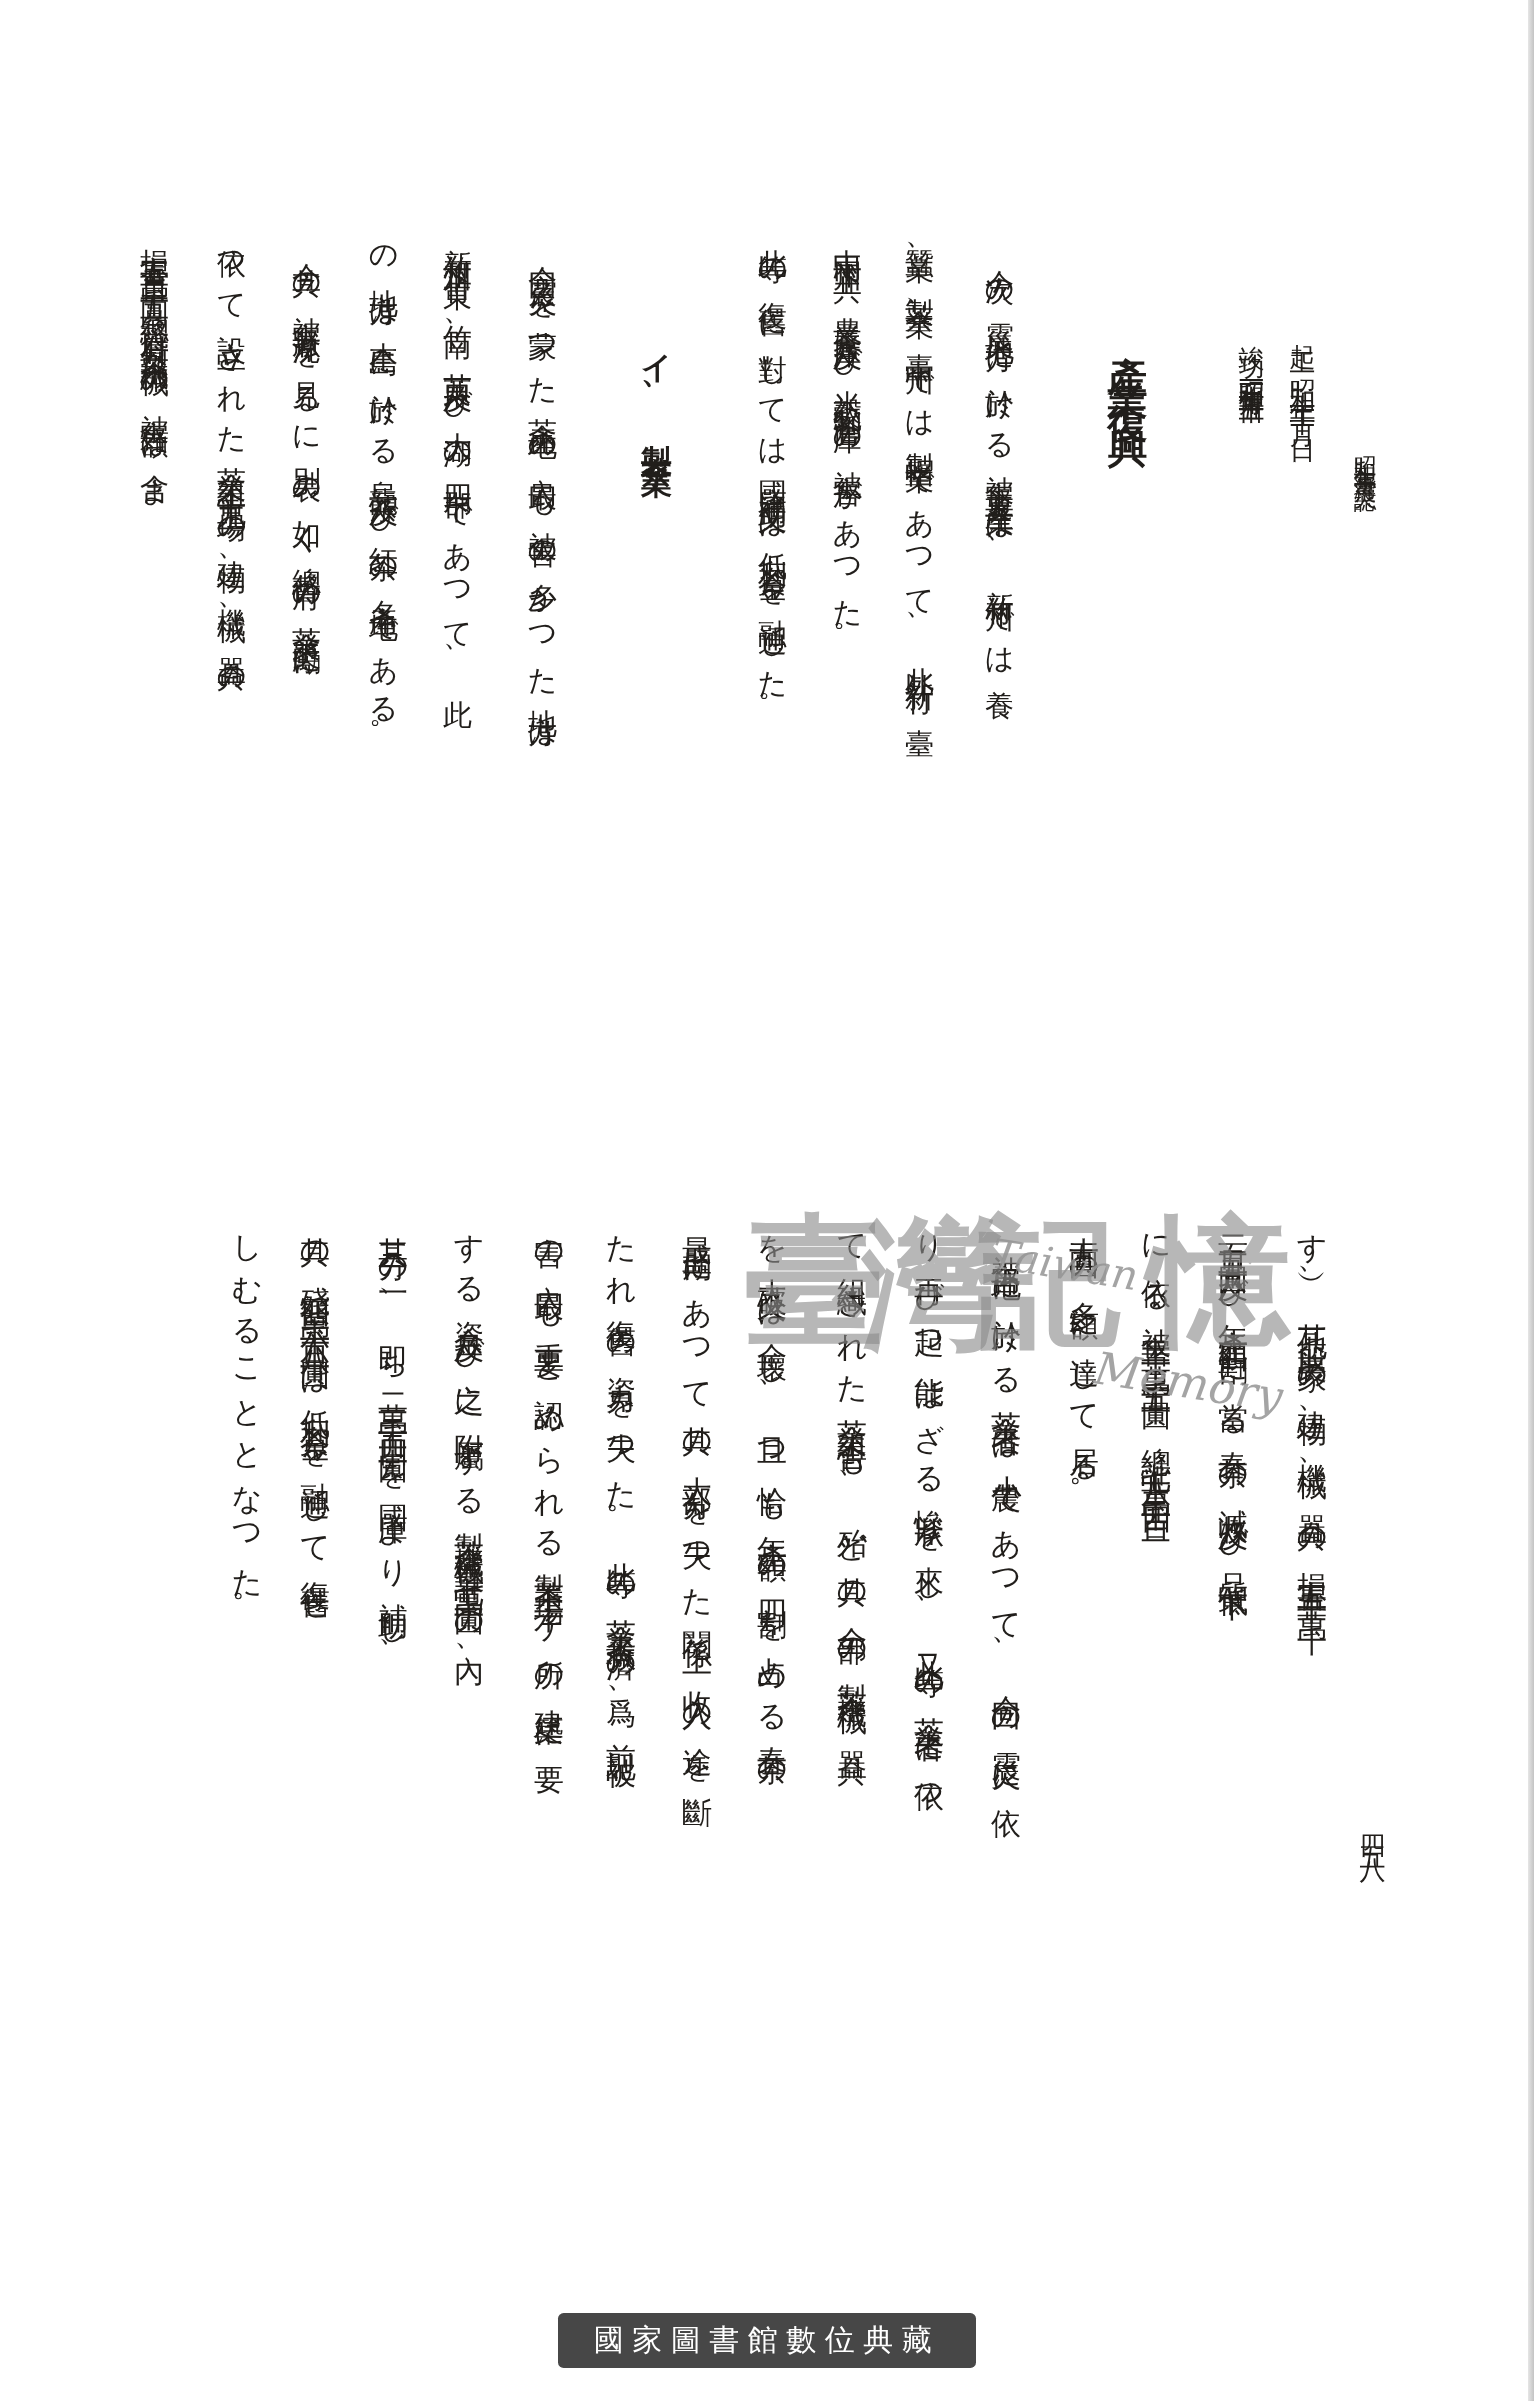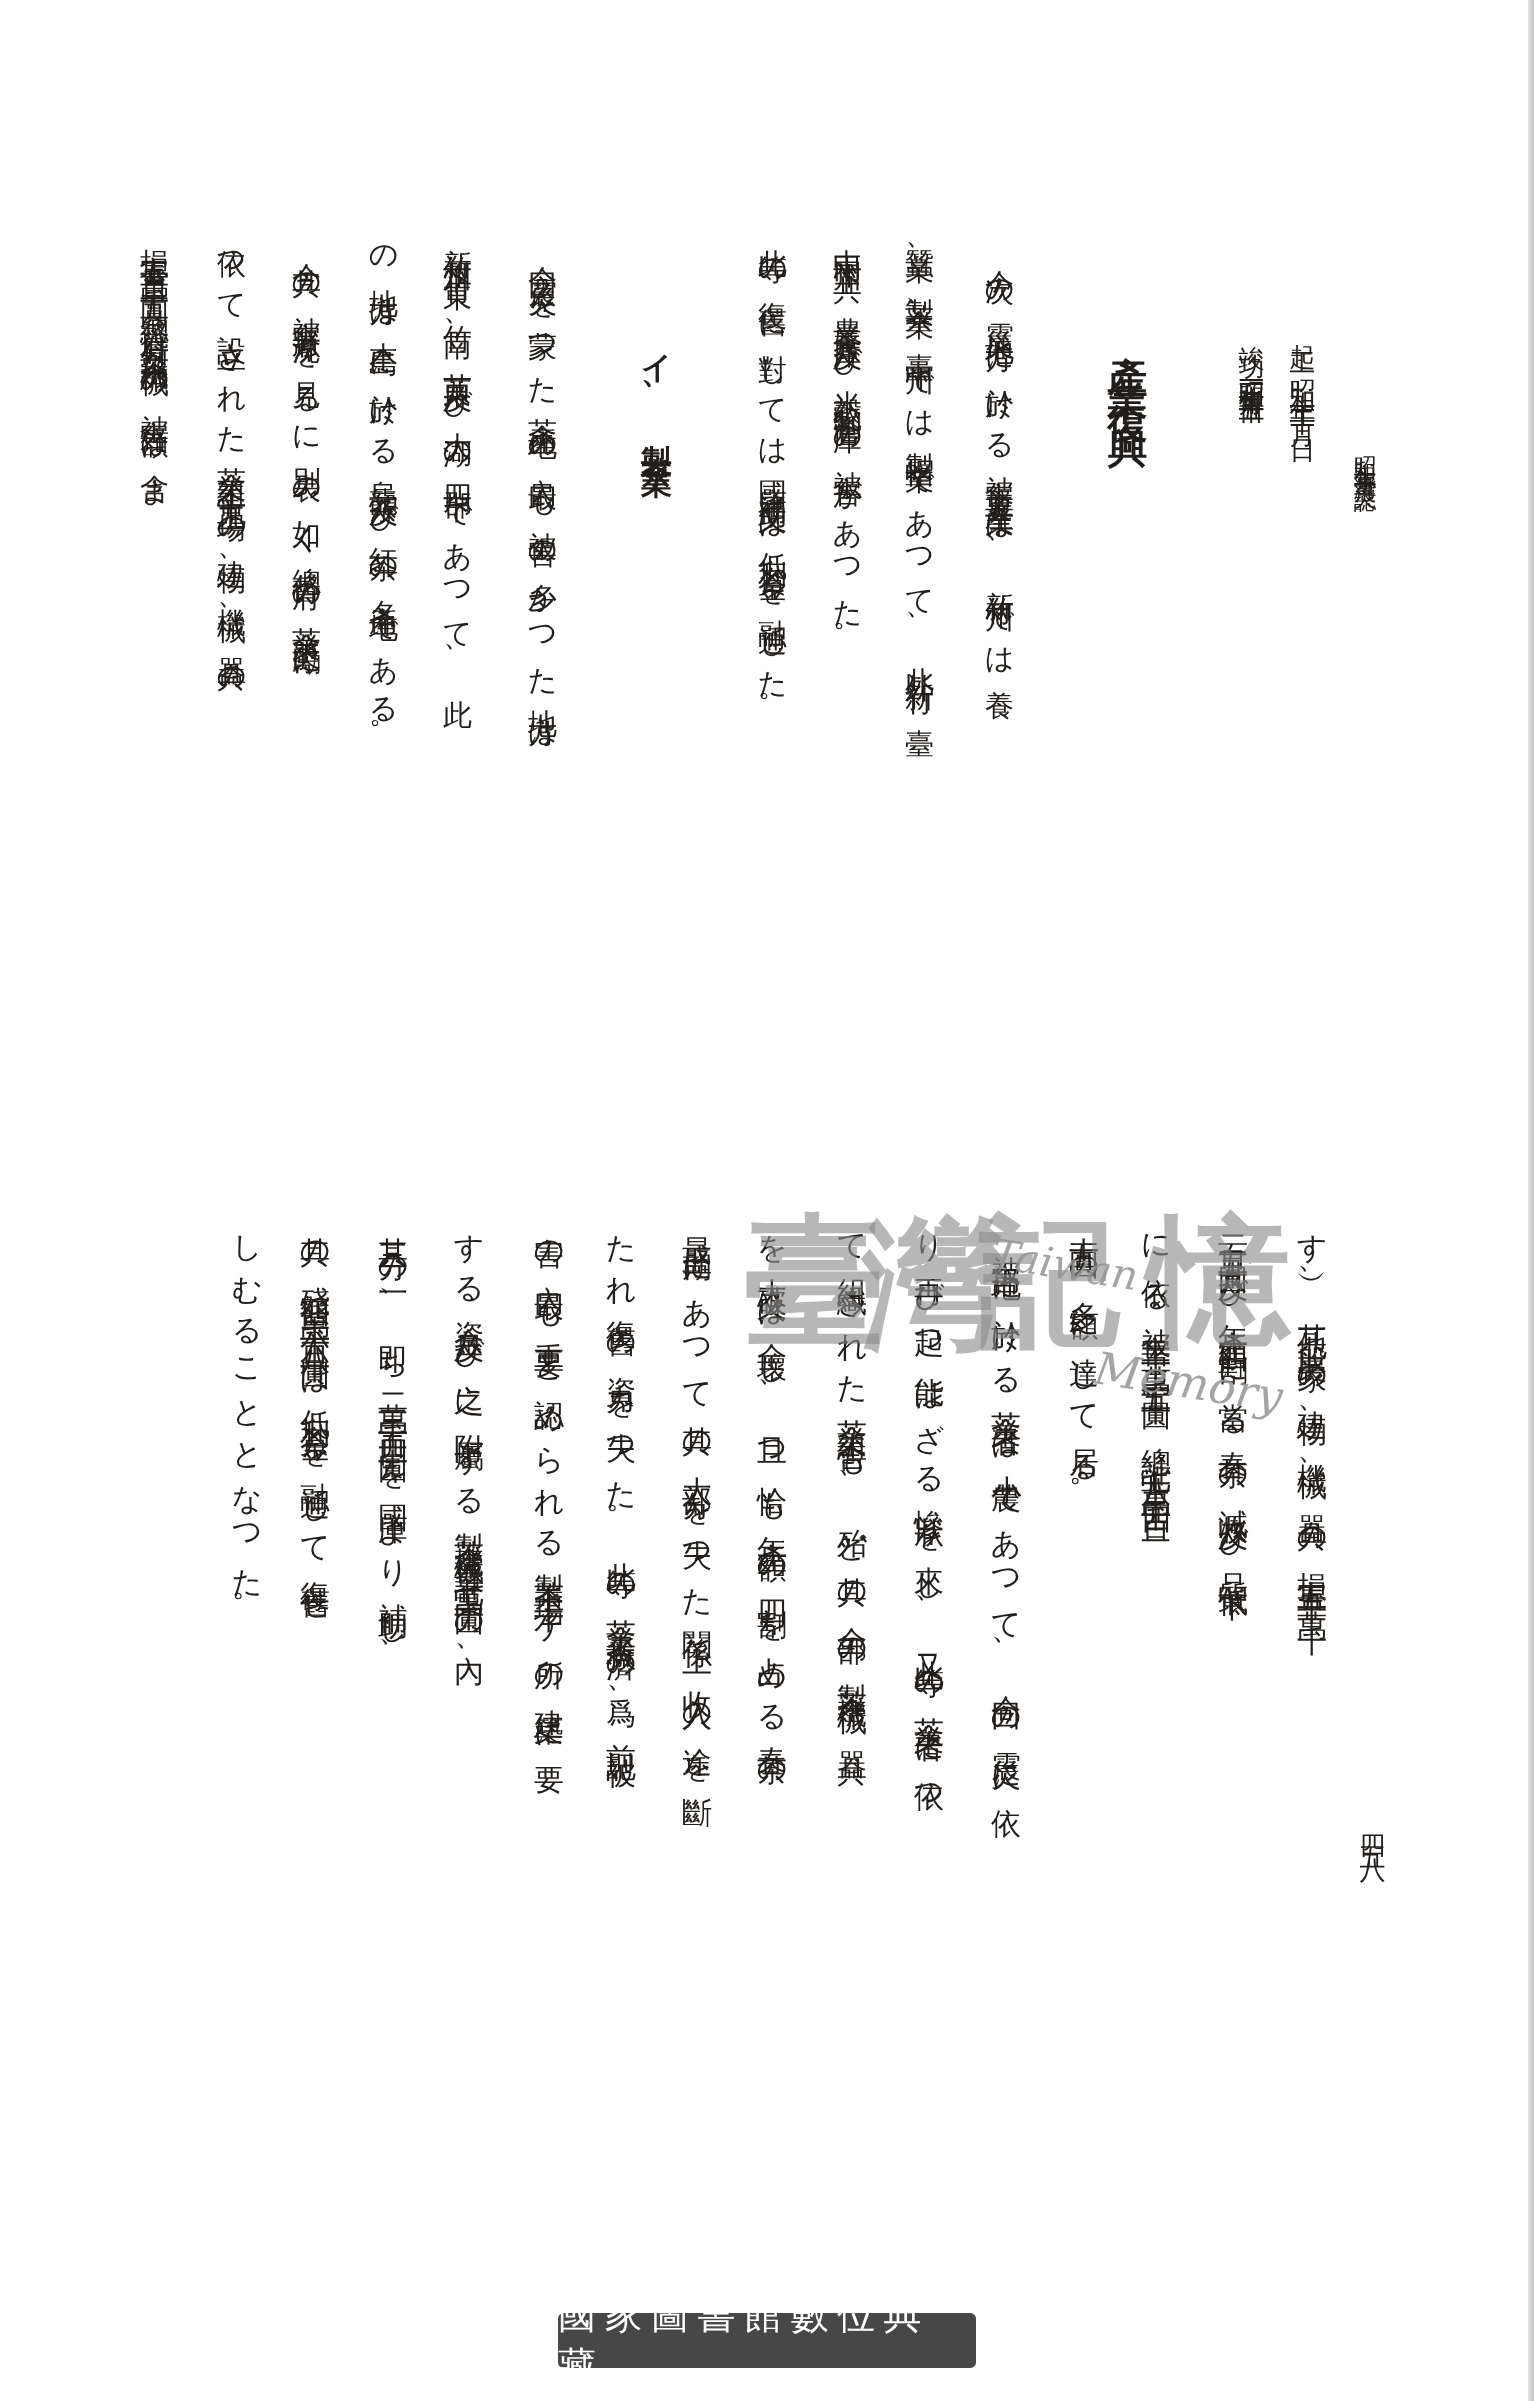--- a/index.html
+++ b/index.html
@@ -43,21 +43,21 @@
     color:rgba(148,148,148,0.85);
     font-family:"DejaVu Serif","Liberation Serif",serif;
   }
   .wm-latin-first{left:991px;top:1241px;font-size:41px;transform:rotate(9deg);}
   .wm-latin-second{left:1094px;top:1356px;font-size:45px;transform:rotate(9deg);}
   .footer-stamp{
     position:absolute;
     left:558px;top:2313px;width:418px;height:55px;
     background:#474747;border-radius:5.6px;
     display:flex;align-items:center;justify-content:center;
-    color:#ffffff;font-size:38px;letter-spacing:8.5px;
+    color:#ffffff;font-size:30px;letter-spacing:8.5px;
     font-family:"DejaVu Sans","Liberation Sans",sans-serif;
   }
   .scan-edge{
     position:absolute;right:0;top:0;width:7.5px;height:100%;
     background:linear-gradient(to left,#bdbdbd,#e6e6e6);
   }
 </style>
 </head>
 <body>
 

